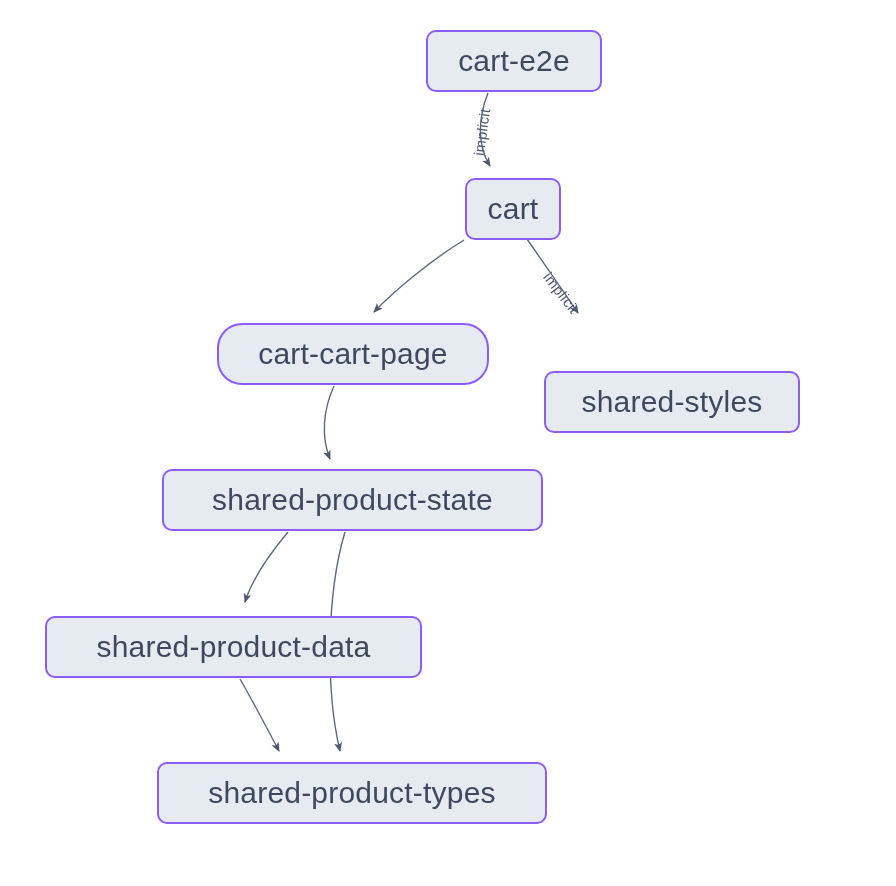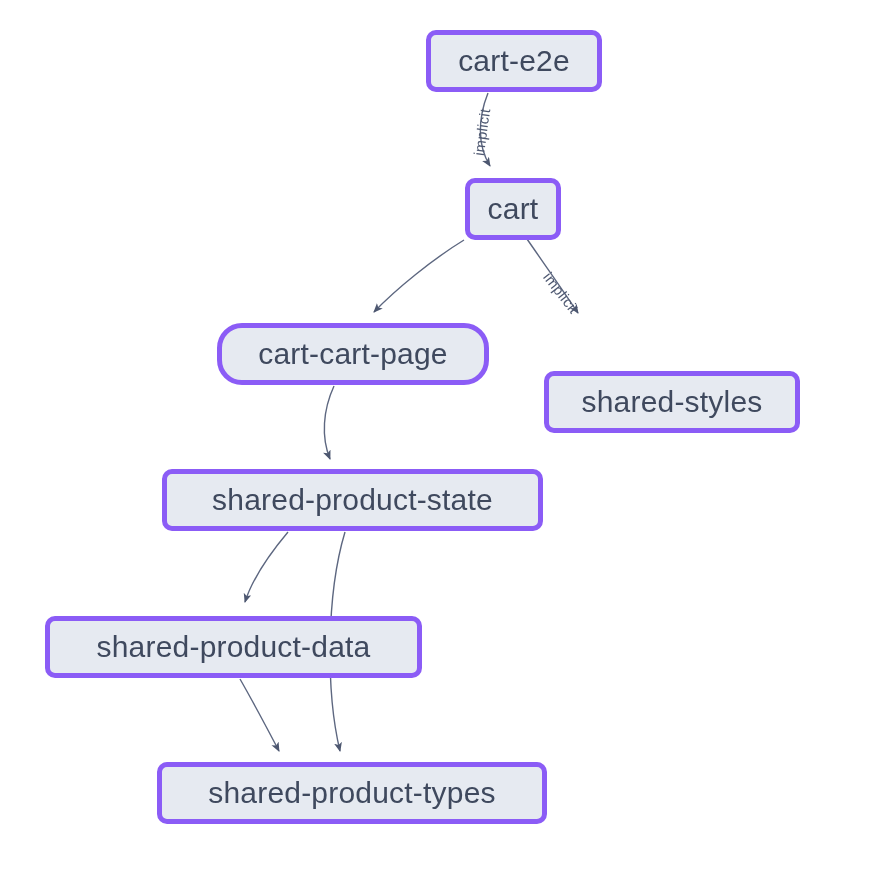--- a/index.html
+++ b/index.html
@@ -34,21 +34,21 @@
     letter-spacing: 0.4px;
     text-anchor: middle;
   }
   .node {
     position: absolute;
     box-sizing: border-box;
     display: flex;
     align-items: center;
     justify-content: center;
     background: #e6eaf1;
-    border: 5px solid #8b5cf6;
+    border: 2px solid #8b5cf6;
     border-radius: 10px;
     color: #3f495e;
     font-size: 30px;
     letter-spacing: 0.2px;
     white-space: nowrap;
     cursor: pointer;
   }
   
   #node-cart-e2e              { left: 426px; top:  30px; width: 176px; height: 62px; }
   #node-cart                  { left: 465px; top: 178px; width:  96px; height: 62px; align-items: center; }

